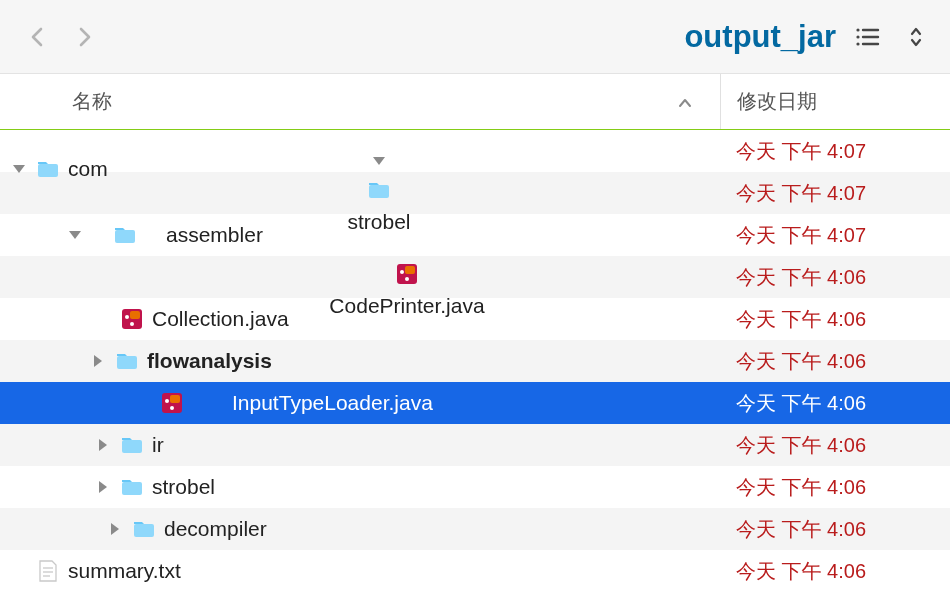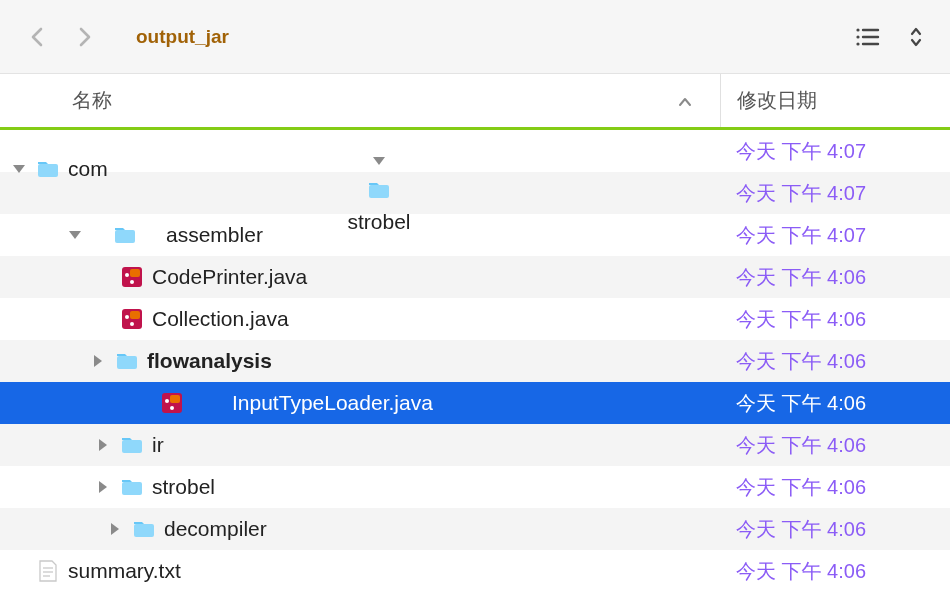--- a/index.html
+++ b/index.html
@@ -20,34 +20,35 @@
     gap: 18px;
     border-bottom: 1px solid #e3e3e3;
     background: #f6f6f6;
   }
   .nav-btn {
     width: 28px; height: 40px;
     display: flex; align-items: center; justify-content: center;
     color: #b4b4b4;
   }
   .title {
-    font-size: 19px;
+    font-size: 31px;
     font-weight: 700;
-    color: #a16207;
+    color: #0369a1;
     margin-left: 20px;
     flex: 1;
+    text-align: right;
   }
   .view-btn, .group-btn { color: #464646; display:flex; align-items:center; }
   .view-btn svg, .group-btn svg { display:block; }
 
   .header {
     height: 56px;
     display: flex;
     align-items: center;
-    border-bottom: 3px solid #84cc16;
+    border-bottom: 1px solid #84cc16;
     font-size: 20px;
     color: #555;
   }
   .header .col-name {
     flex: 1;
     padding-left: 72px;
     display: flex;
     align-items: center;
   }
   .header .sort-ind {
@@ -77,21 +78,21 @@
     display: flex;
     align-items: center;
     flex: 1;
     gap: 8px;
     padding-left: 10px;
     overflow: hidden;
   }
   .date-cell {
     width: 230px;
     padding-left: 16px;
-    color: #8b5cf6;
+    color: #b91c1c;
     font-size: 20px;
     white-space: nowrap;
   }
   .row.selected .date-cell { color: #fff; }
 
   .disclosure {
     width: 18px; height: 18px;
     display: inline-flex; align-items: center; justify-content: center;
     color: #8a8a8a;
     flex-shrink: 0;
@@ -242,21 +243,21 @@
         <span class="icon">
           <svg width="24" height="24" viewBox="0 0 24 24">
             <use href="#folder"></use>
           </svg>
         </span>
         <span class="label">assembler</span>
       </div>
       <div class="date-cell">今天 下午 4:07</div>
     </div>
     <div class="row alt">
-      <div class="name-cell" style="padding-left: 94px;">
+      <div class="name-cell" style="padding-left: 94px; flex-direction: column;">
         <span class="disclosure none"></span>
         <span class="icon">
           <svg width="24" height="24" viewBox="0 0 24 24">
             <use href="#java"></use>
           </svg>
         </span>
         <span class="label">CodePrinter.java</span>
       </div>
       <div class="date-cell">今天 下午 4:06</div>
     </div>

